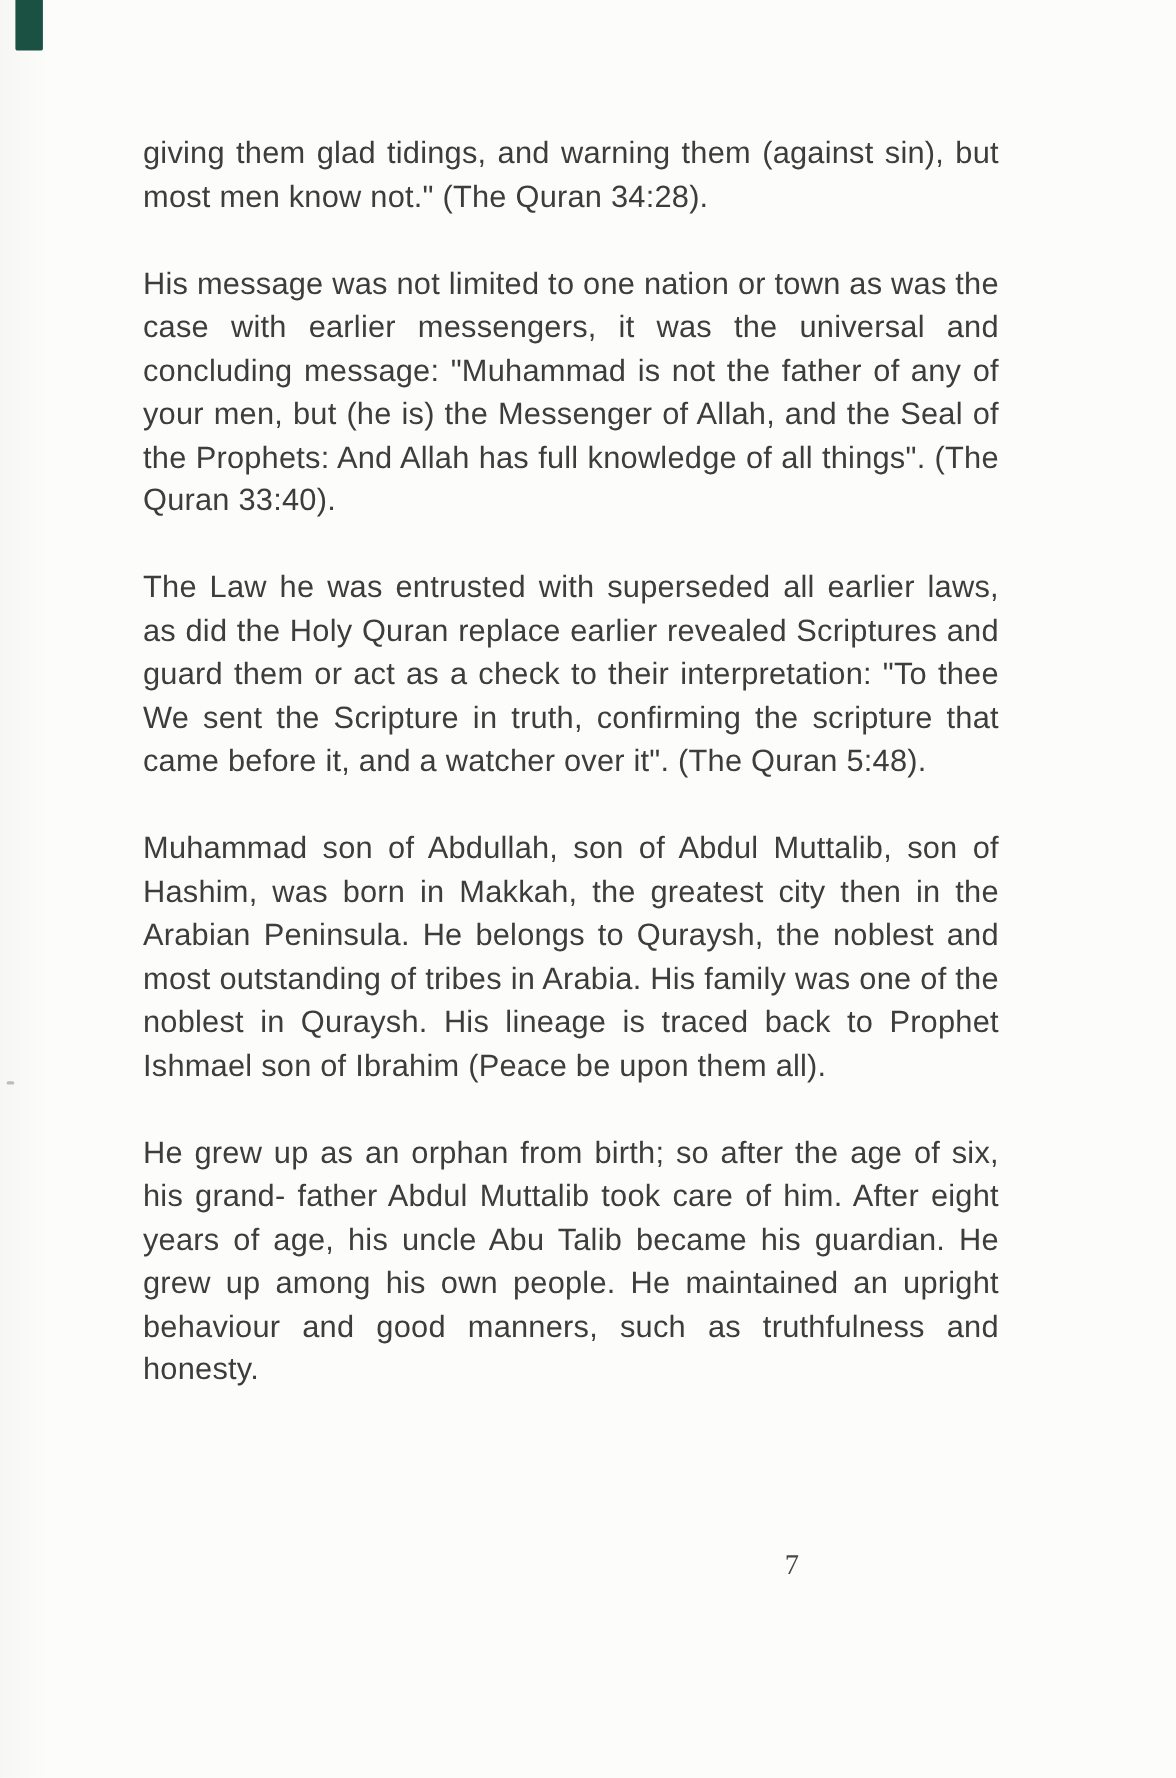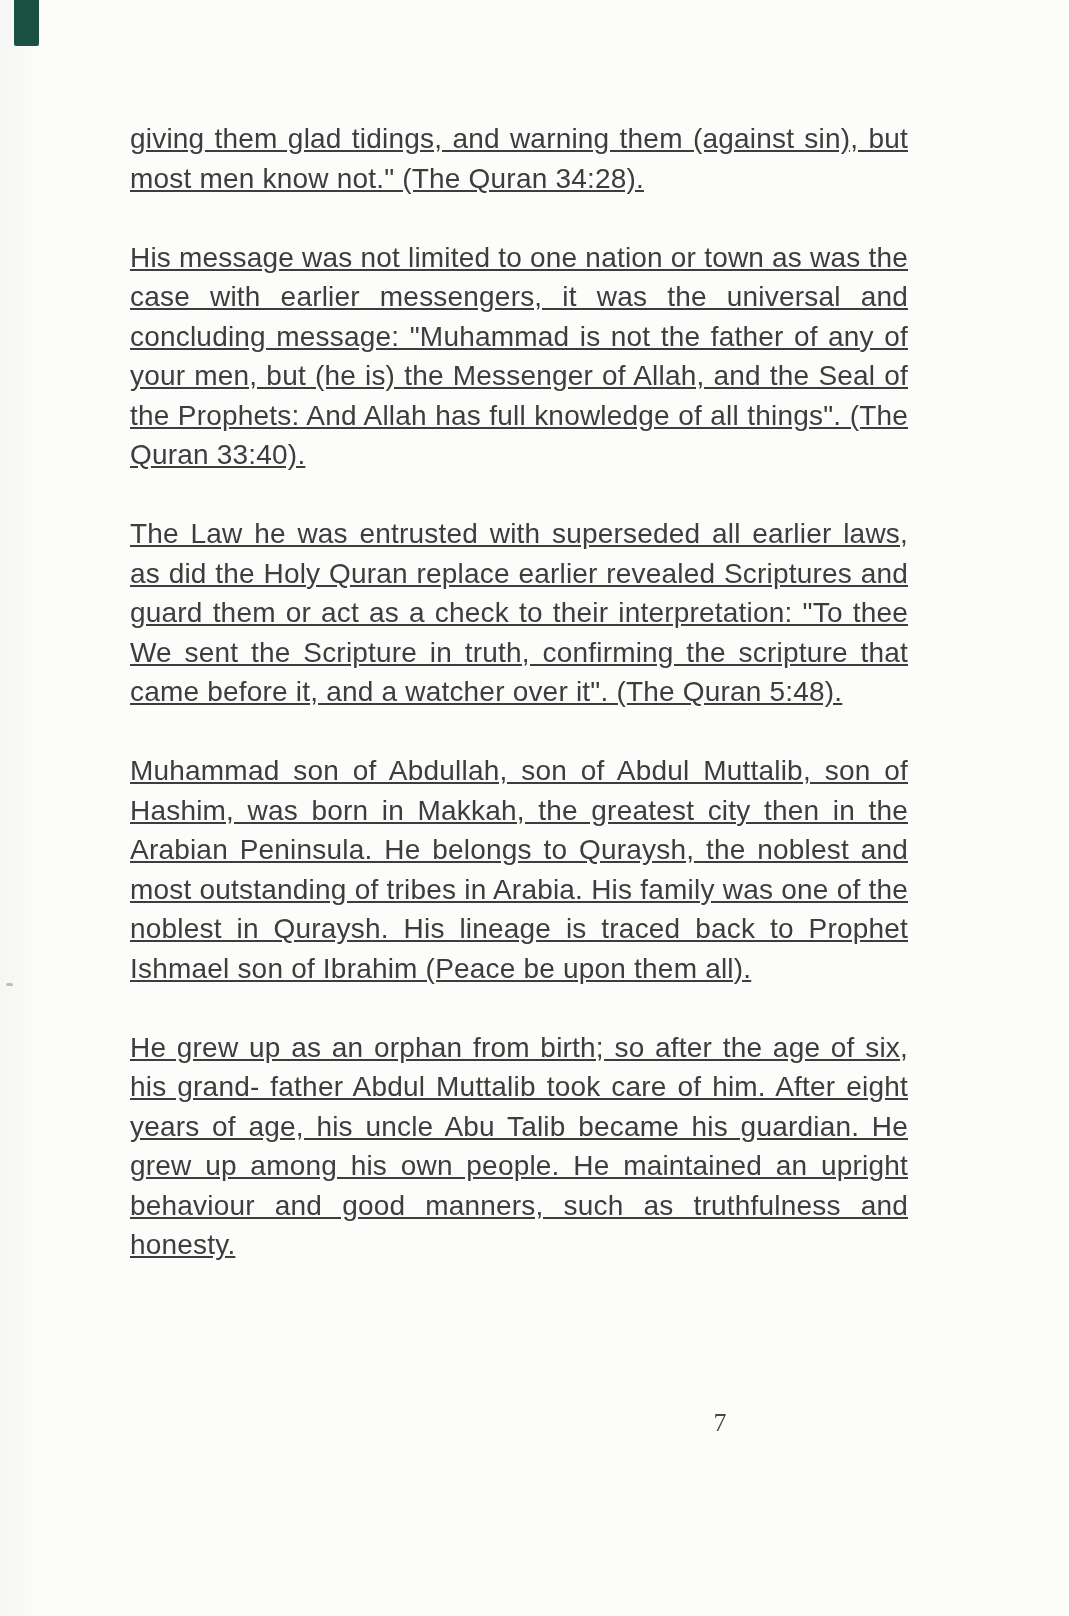--- a/index.html
+++ b/index.html
@@ -42,21 +42,20 @@
     position: absolute;
     left: 130px;
     top: 119px;
     width: 778px;
     color: #3d3d3d;
     font-size: 28px;
     line-height: 39.5px;
     text-align: justify;
     text-justify: inter-word;
     letter-spacing: 0.2px;
-    text-decoration: underline;
   }
   .text-column p {
     margin: 0 0 39.5px 0;
   }
   .text-column p:last-child {
     margin-bottom: 0;
   }
   .page-number {
     position: absolute;
     left: 690px;

